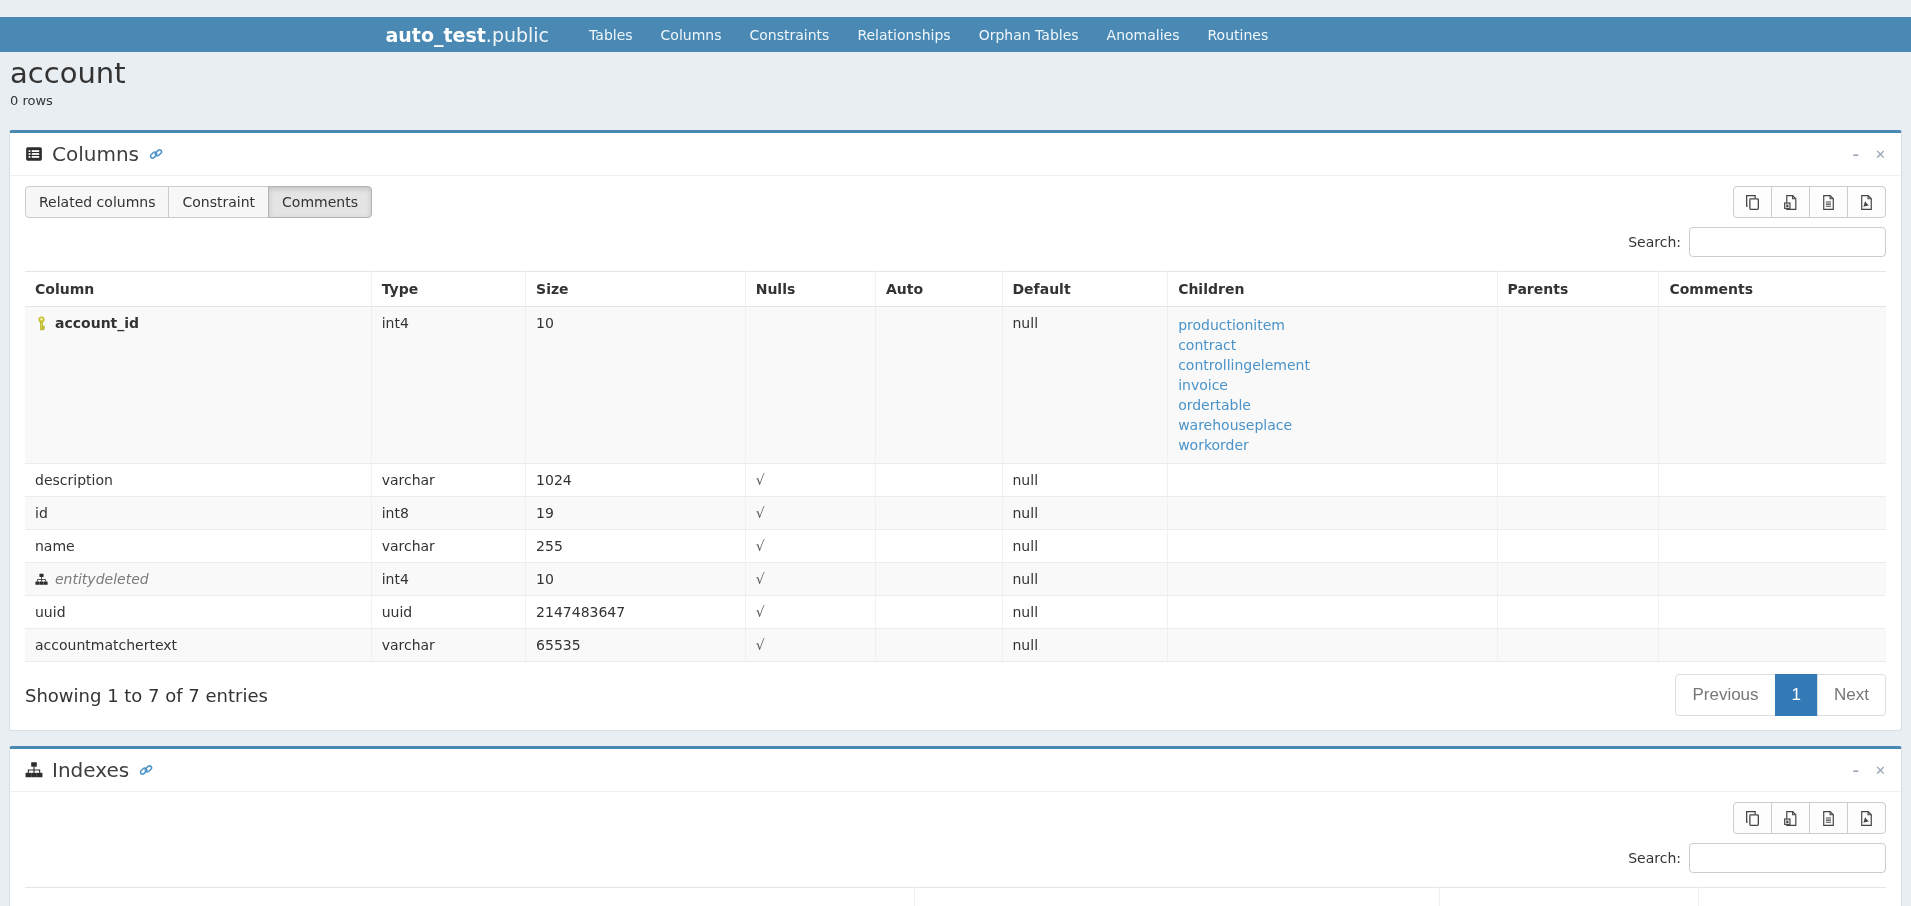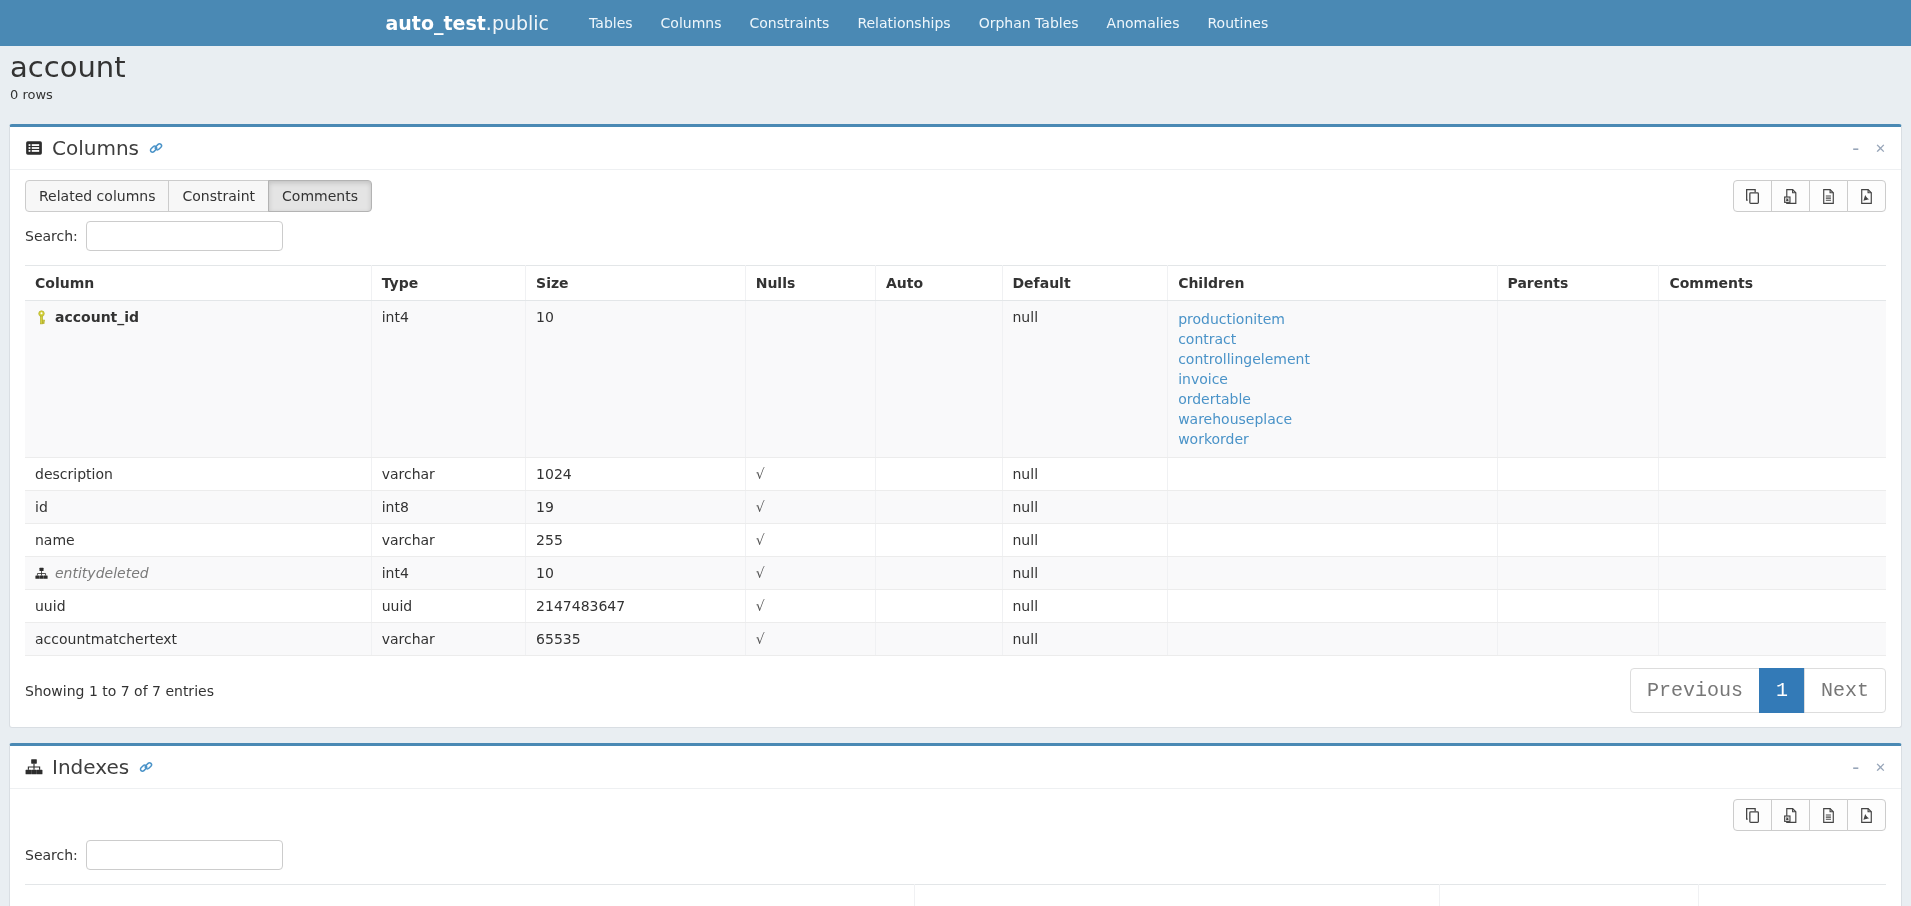--- a/index.html
+++ b/index.html
@@ -4,21 +4,21 @@
 <style>
   * { box-sizing: border-box; }
   html,body { margin:0; padding:0; }
   body {
     width:1911px; height:906px; overflow:hidden;
     background:#e9eef2; color:#333;
     font-family:"DejaVu Sans","Liberation Sans",sans-serif;
     font-size:14px;
   }
   
-  .navbar { height:46px; background:#4a89b4; }
+  .navbar { height:35px; background:#4a89b4;margin-top:17px; }
   .nav-container { width:1170px; height:100%; margin:0 auto; padding:0 15px;
     display:flex; align-items:center; }
   .brand { color:#fff; font-size:19px; text-decoration:none; margin-right:26px; white-space:nowrap; cursor:pointer; }
   .brand .bold { font-weight:bold; }
   .brand .light { font-weight:normal; color:rgba(255,255,255,.92); }
   .nav-item { color:#eef6fb; font-size:14px; text-decoration:none; padding:0 14px; white-space:nowrap; cursor:pointer; }
   
   .page-header { padding:4px 10px 16px; }
   .page-title { font-size:29px; font-weight:normal; margin:0 0 3px; color:#333; }
   .row-count { font-size:13px; color:#333; }
@@ -37,42 +37,42 @@
   .btn-group { display:inline-flex; }
   .tab-btn { font-size:14px; padding:7px 13px; background:#f7f7f7; border:1px solid #ccc;
     color:#333; margin-left:-1px; cursor:pointer; font-family:inherit; }
   .btn-group > :first-child { border-radius:4px 0 0 4px; margin-left:0; }
   .btn-group > :last-child { border-radius:0 4px 4px 0; }
   .tab-btn.active { background:#e4e4e4; border-color:#b3b3b3;
     box-shadow:inset 0 2px 5px rgba(0,0,0,.15); }
   .export-row { display:flex; justify-content:flex-end; }
   .export-btn { width:39px; height:32px; background:#fdfdfd; border:1px solid #ccc; margin-left:-1px;
     display:flex; align-items:center; justify-content:center; cursor:pointer; }
-  .search-row { display:flex; justify-content:flex-start; align-items:center; gap:8px;
+  .search-row { display:flex; justify-content:flex-end; align-items:center; gap:8px;
     margin-top:9px; font-size:14px; }
   .search-input { width:197px; height:30px; border:1px solid #ccc; border-radius:4px;
     padding:0 8px; font-size:14px; font-family:inherit; }
   
   table.data { width:100%; border-collapse:collapse; table-layout:fixed; margin-top:14px; font-size:14px; }
   table.data th { text-align:left; font-weight:bold; padding:9px 10px;
     border-top:1px solid #e3e6e8; border-bottom:1px solid #e3e6e8; cursor:pointer; }
   table.data td { padding:8px 10px; border-bottom:1px solid #ececec; vertical-align:top; }
   table.data th:not(:last-child), table.data td:not(:last-child) { border-right:1px solid #f0f1f3; }
   tbody tr:nth-child(odd) { background:#f9f9fa; }
   .cell-flex { display:flex; align-items:center; gap:7px; }
   .col-name { font-weight:bold; }
   .derived { font-style:italic; color:#7a7a7a; }
   .child-link { display:block; color:#4a93c8; text-decoration:none; line-height:20px; cursor:pointer; }
   .check { color:#555; }
   
   .footer-row { display:flex; justify-content:space-between; align-items:center; margin-top:12px; }
-  .showing { font-size:14px; }
+  .showing { font-size:18px; }
   .pagination { display:inline-flex; }
-  .page-btn { font-size:20px; padding:10px 16px; border:1px solid #ddd; background:#fff;
-    color:#777; margin-left:-1px; cursor:pointer; font-family:Liberation Mono, monospace; }
+  .page-btn { font-size:17px; padding:10px 16px; border:1px solid #ddd; background:#fff;
+    color:#777; margin-left:-1px; cursor:pointer; font-family:Liberation Sans, sans-serif; }
   .pagination > :first-child { border-radius:4px 0 0 4px; margin-left:0; }
   .pagination > :last-child { border-radius:0 4px 4px 0; }
   .page-btn.active { background:#337ab7; border-color:#337ab7; color:#fff; }
   
   table.sliver { width:100%; border-collapse:collapse; table-layout:fixed; margin-top:14px; }
   table.sliver th { height:40px; border-top:1px solid #e3e6e8; background:#fff; }
   table.sliver th:not(:last-child) { border-right:1px solid #f0f1f3; }
   .icon { display:inline-flex; align-items:center; justify-content:center; }
 </style>
 </head>

